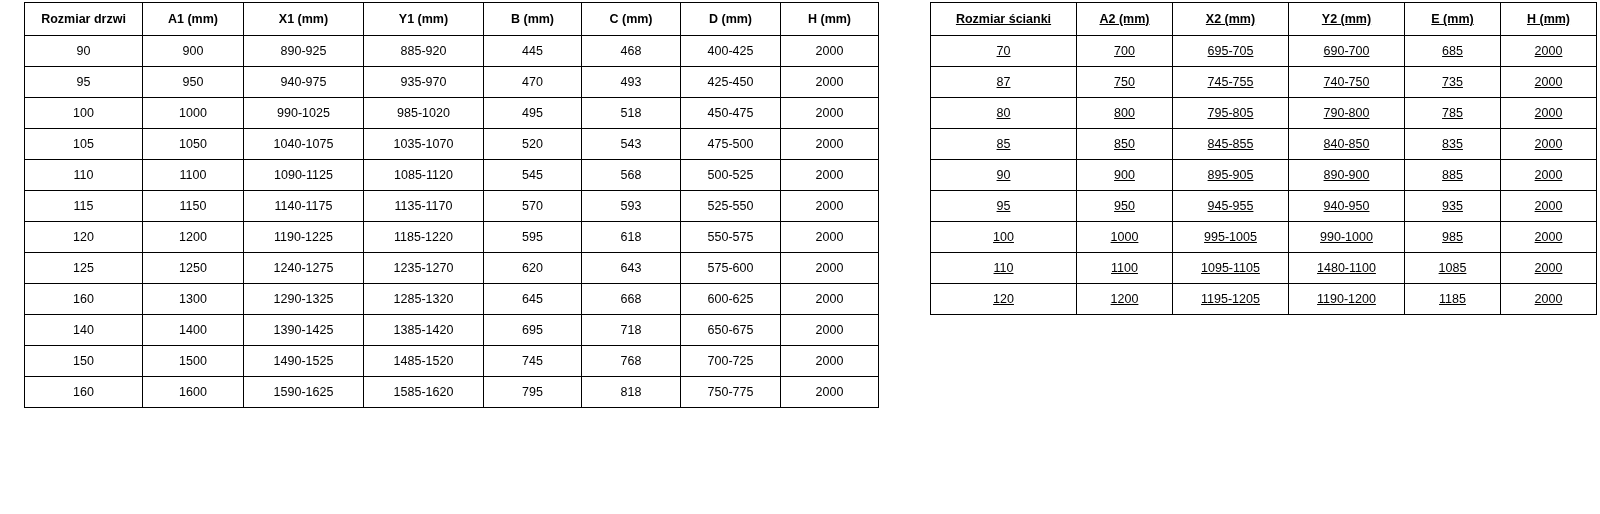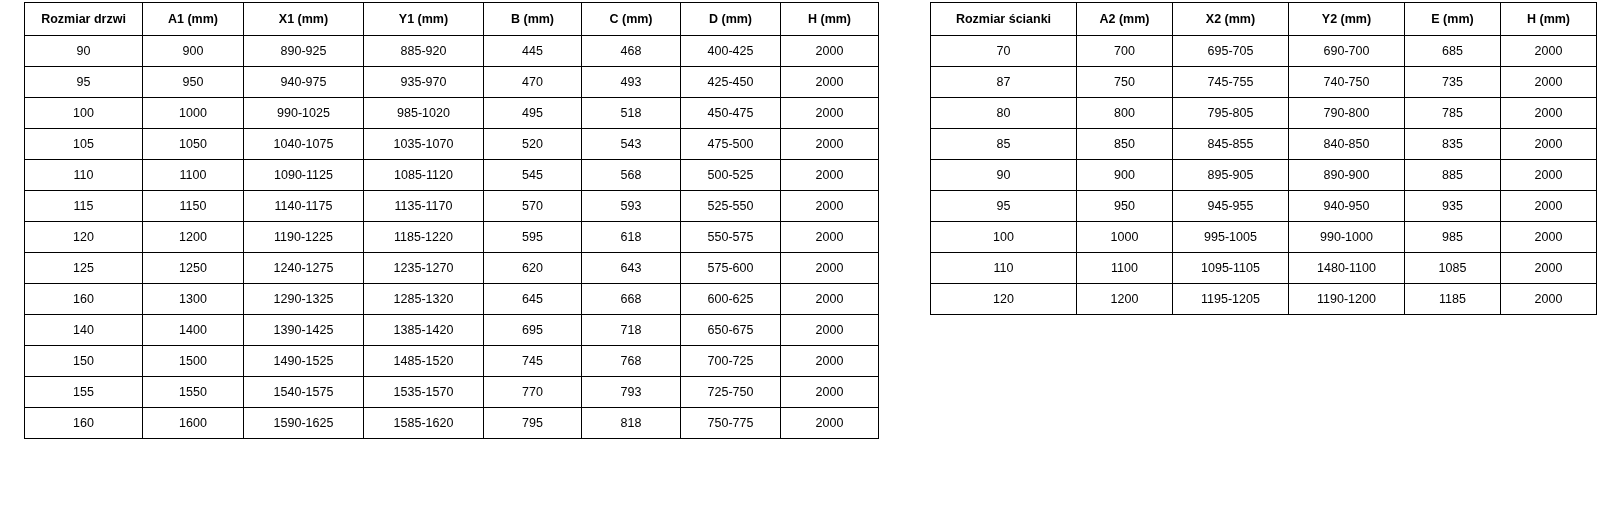--- a/index.html
+++ b/index.html
@@ -24,20 +24,21 @@
     top: 0;
   }
   #doors-table-wrap {
     left: 8px;
     top: 2px;
     margin-left: 16px;
   }
   #walls-table-wrap {
     left: 930px;
     top: 2px;
+    text-decoration: underline;
   }
   table.spec {
     border-collapse: collapse;
     table-layout: fixed;
   }
   table.spec td, table.spec th {
     border: 1px solid #000000;
     text-align: center;
     vertical-align: middle;
     font-size: 12.5px;
@@ -203,30 +204,20 @@
             <td>150</td>
             <td>1500</td>
             <td>1490-1525</td>
             <td>1485-1520</td>
             <td>745</td>
             <td>768</td>
             <td>700-725</td>
             <td>2000</td>
           </tr>
           <tr>
-            <td>155</td>
-            <td>1550</td>
-            <td>1540-1575</td>
-            <td>1535-1570</td>
-            <td>770</td>
-            <td>793</td>
-            <td>725-750</td>
-            <td>2000</td>
-          </tr>
-          <tr>
             <td>160</td>
             <td>1600</td>
             <td>1590-1625</td>
             <td>1585-1620</td>
             <td>795</td>
             <td>818</td>
             <td>750-775</td>
             <td>2000</td>
           </tr>
         </tbody>

